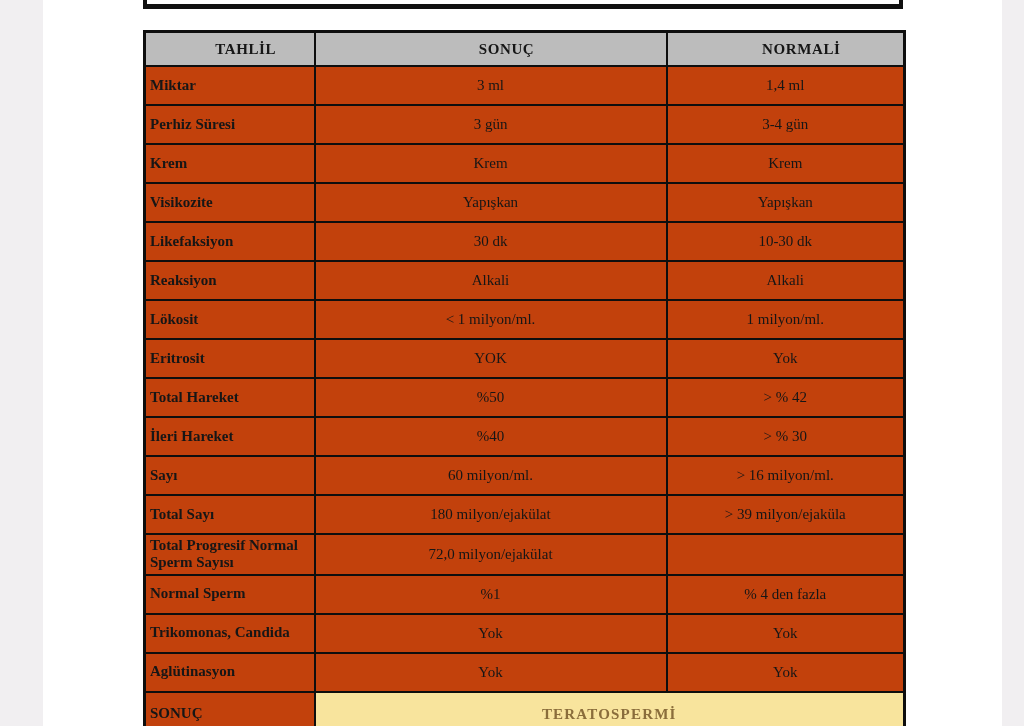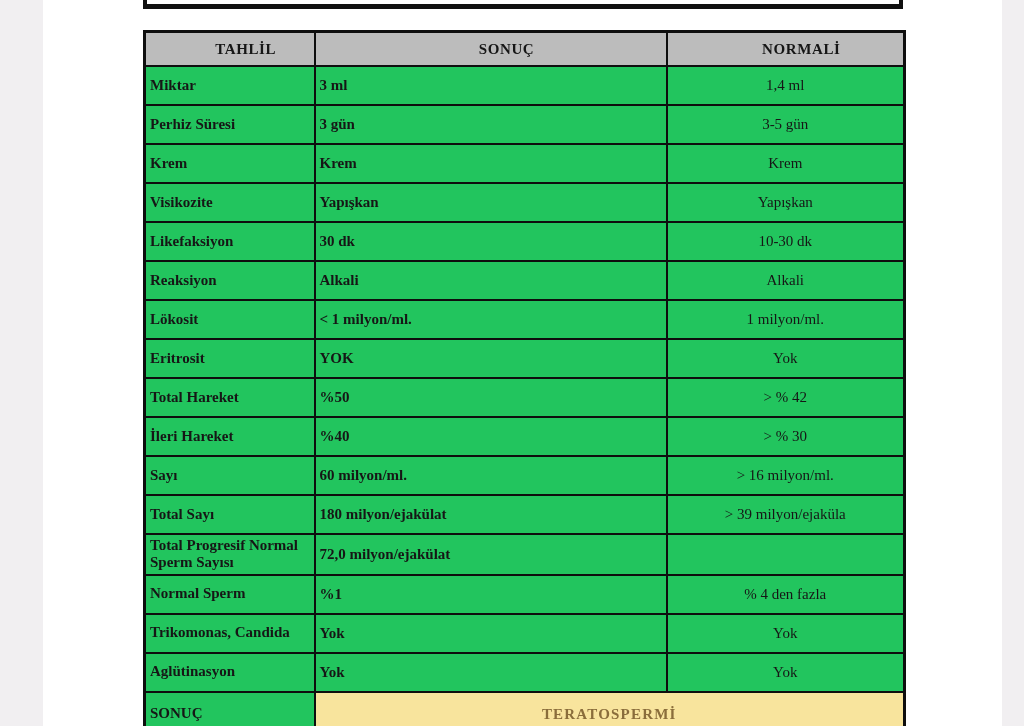--- a/index.html
+++ b/index.html
@@ -50,38 +50,39 @@
   }
   table.results col.c1 { width: 170px; }
   table.results col.c2 { width: 352px; }
   table.results col.c3 { width: 238px; }
 
   table.results th,
   table.results td {
     border: 2px solid #0e0e0e;
     font-size: 15px;
     padding: 2px 4px;
-    background: #22c55e;
+    background: #c2410c;
   }
   table.results th {
     height: 28px;
     font-weight: bold;
     text-align: center;
     letter-spacing: 0.6px;
     padding-left: 36px;
   }
   td.cell-label {
     text-align: left;
     font-weight: bold;
     height: 33px;
     padding-left: 5px;
     line-height: 1.15;
   }
   td.cell-sonuc {
-    font-weight: bold;
+    text-align: center;
+    font-weight: normal;
   }
   td.cell-normali {
     text-align: center;
     font-weight: normal;
   }
   td.cell-result-value {
     text-align: center;
     font-weight: bold;
     letter-spacing: 1.2px;
     height: 39px;
@@ -113,21 +114,21 @@
     <tbody id="rows-body">
 
     <tr>
           <td class="cell-label">Miktar</td>
           <td class="cell-sonuc">3 ml</td>
           <td class="cell-normali">1,4 ml</td>
         </tr>
         <tr>
           <td class="cell-label">Perhiz Süresi</td>
           <td class="cell-sonuc">3 gün</td>
-          <td class="cell-normali">3-5 gün</td>
+          <td class="cell-normali">3-4 gün</td>
         </tr>
         <tr>
           <td class="cell-label">Krem</td>
           <td class="cell-sonuc">Krem</td>
           <td class="cell-normali">Krem</td>
         </tr>
         <tr>
           <td class="cell-label">Visikozite</td>
           <td class="cell-sonuc">Yapışkan</td>
           <td class="cell-normali">Yapışkan</td>

